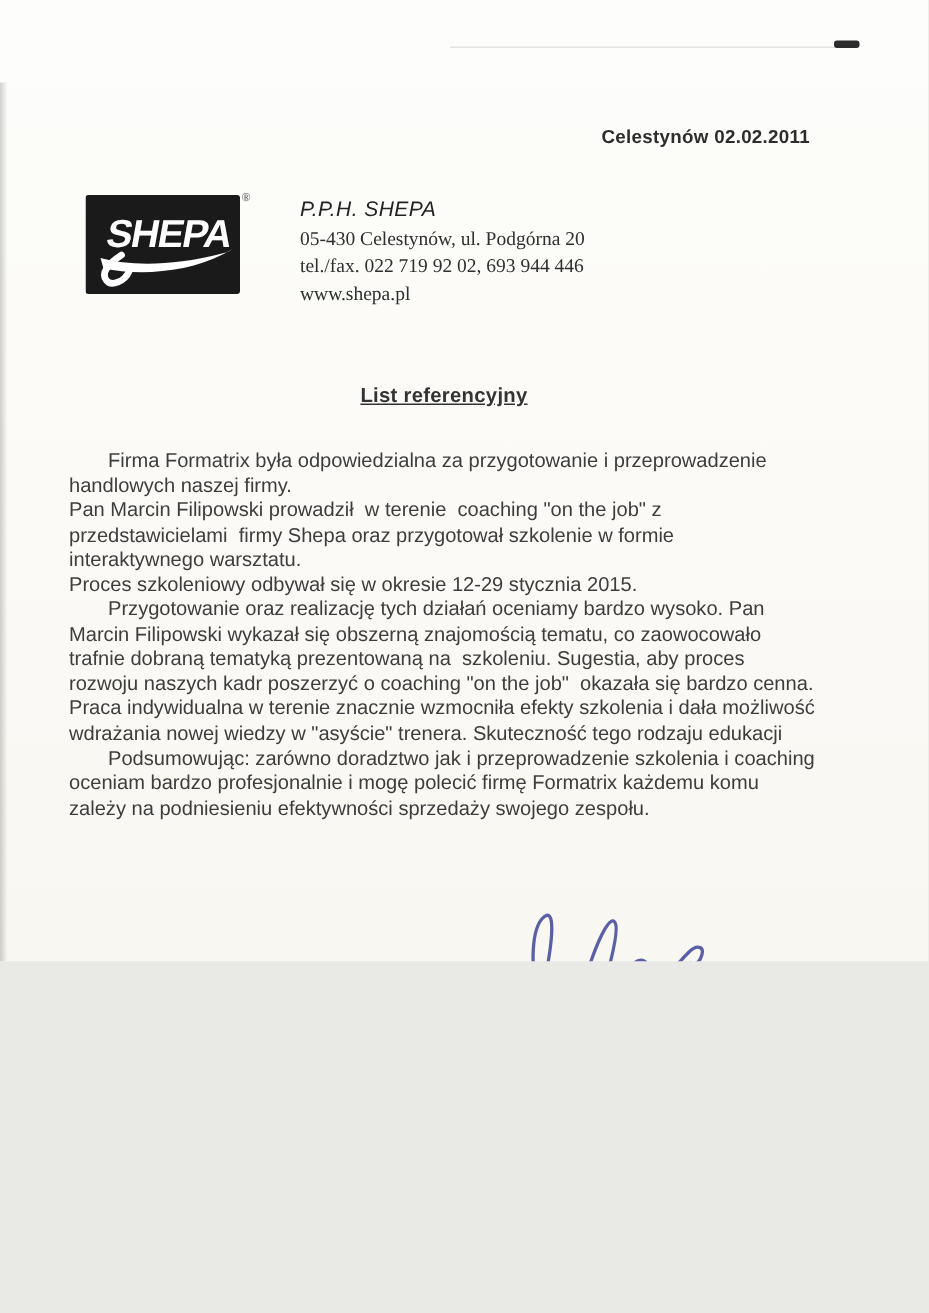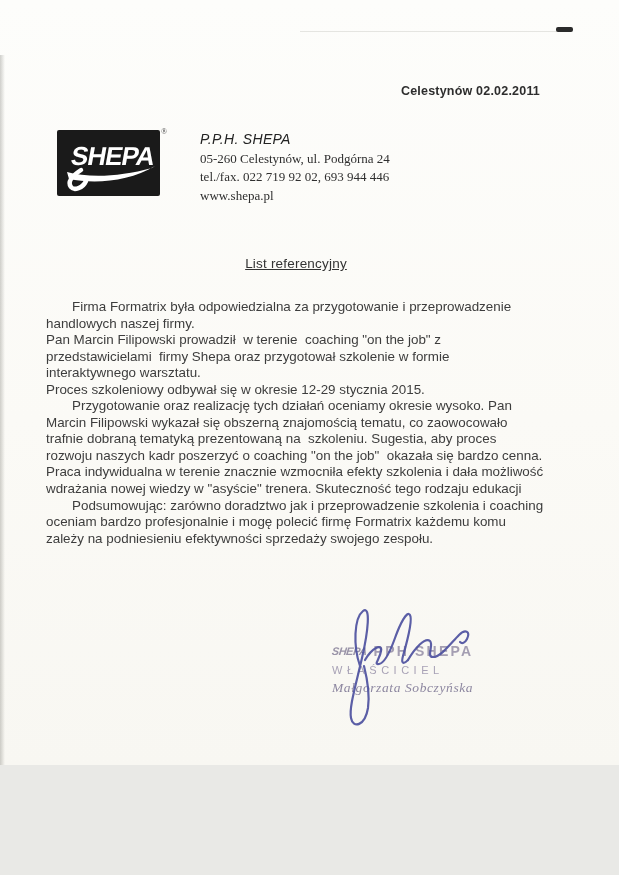--- a/index.html
+++ b/index.html
@@ -1,18 +1,18 @@
 <!DOCTYPE html>
 <html><head>
 <meta charset="utf-8">
 <style>
   html,body{margin:0;padding:0;background:#e9e9e6;}
   .page{
     position:relative;
-    width:619px;height:765px;
+    width:619px;height:641px;
     margin:0 auto;
     background:linear-gradient(180deg,#fdfdfb 0%,#fbfaf6 55%,#f8f7f2 100%);
     font-family:"Liberation Sans",sans-serif;
     overflow:hidden;
   }
   .edge-shadow{
     position:absolute;left:0;top:55px;bottom:0;width:5px;
     background:linear-gradient(to right,rgba(90,90,82,.28),rgba(90,90,82,0));
   }
   .scan-mark{
@@ -39,21 +39,21 @@
     line-height:18.5px;
   }
   .company-name{
     font-family:"Liberation Sans",sans-serif;
     font-weight:normal;font-style:italic;font-size:14px;color:#222;
     margin-bottom:1px;letter-spacing:.3px;
   }
   
   .title{
     position:absolute;top:256px;left:0;width:592px;text-align:center;
-    font-size:13.5px;font-weight:normal;color:#333;
+    font-size:13.5px;font-weight:bold;color:#333;
     text-decoration:underline;letter-spacing:.2px;
   }
   
   .body-text{
     position:absolute;left:46px;top:299px;width:508px;
     font-size:13.4px;line-height:16.55px;color:#3d3d3d;
   }
   .line{white-space:pre-wrap;}
   .line.indent{text-indent:26px;}
   
@@ -92,35 +92,35 @@
         <text x="19" y="35" font-family="Liberation Sans, sans-serif" font-weight="bold" font-size="26" fill="#ffffff" letter-spacing="-1">SHEPA</text>
       </g>
       <path d="M10 42 C32 48 62 47 95 38 L98 36 C72 52 37 54 12 49 Z" fill="#ffffff"></path>
       <path d="M24 40 C15 46 10 52 14 57 C17 61 26 58 29 51" stroke="#ffffff" stroke-width="4.5" fill="none" stroke-linecap="round"></path>
     </svg>
   </div>
   <div class="reg-mark">®</div>
 
   <div class="company">
     <div class="company-name">P.P.H. SHEPA</div>
-    <div>05-260 Celestynów, ul. Podgórna 24</div>
+    <div>05-430 Celestynów, ul. Podgórna 20</div>
     <div>tel./fax. 022 719 92 02, 693 944 446</div>
     <div>www.shepa.pl</div>
   </div>
 
   <div class="title">List referencyjny</div>
 
   <div class="body-text">
     <div class="line indent">Firma Formatrix była odpowiedzialna za przygotowanie i przeprowadzenie</div>
     <div class="line">handlowych naszej firmy.</div>
     <div class="line">Pan Marcin Filipowski prowadził  w terenie  coaching "on the job" z</div>
     <div class="line">przedstawicielami  firmy Shepa oraz przygotował szkolenie w formie</div>
     <div class="line">interaktywnego warsztatu.</div>
     <div class="line">Proces szkoleniowy odbywał się w okresie 12-29 stycznia 2015.</div>
-    <div class="line indent">Przygotowanie oraz realizację tych działań oceniamy okresie wysoko. Pan</div>
+    <div class="line indent">Przygotowanie oraz realizację tych działań oceniamy bardzo wysoko. Pan</div>
     <div class="line">Marcin Filipowski wykazał się obszerną znajomością tematu, co zaowocowało</div>
     <div class="line">trafnie dobraną tematyką prezentowaną na  szkoleniu. Sugestia, aby proces</div>
     <div class="line">rozwoju naszych kadr poszerzyć o coaching "on the job"  okazała się bardzo cenna.</div>
     <div class="line">Praca indywidualna w terenie znacznie wzmocniła efekty szkolenia i dała możliwość</div>
     <div class="line">wdrażania nowej wiedzy w "asyście" trenera. Skuteczność tego rodzaju edukacji</div>
     <div class="line indent">Podsumowując: zarówno doradztwo jak i przeprowadzenie szkolenia i coaching</div>
     <div class="line">oceniam bardzo profesjonalnie i mogę polecić firmę Formatrix każdemu komu</div>
     <div class="line">zależy na podniesieniu efektywności sprzedaży swojego zespołu.</div>
   </div>
 

